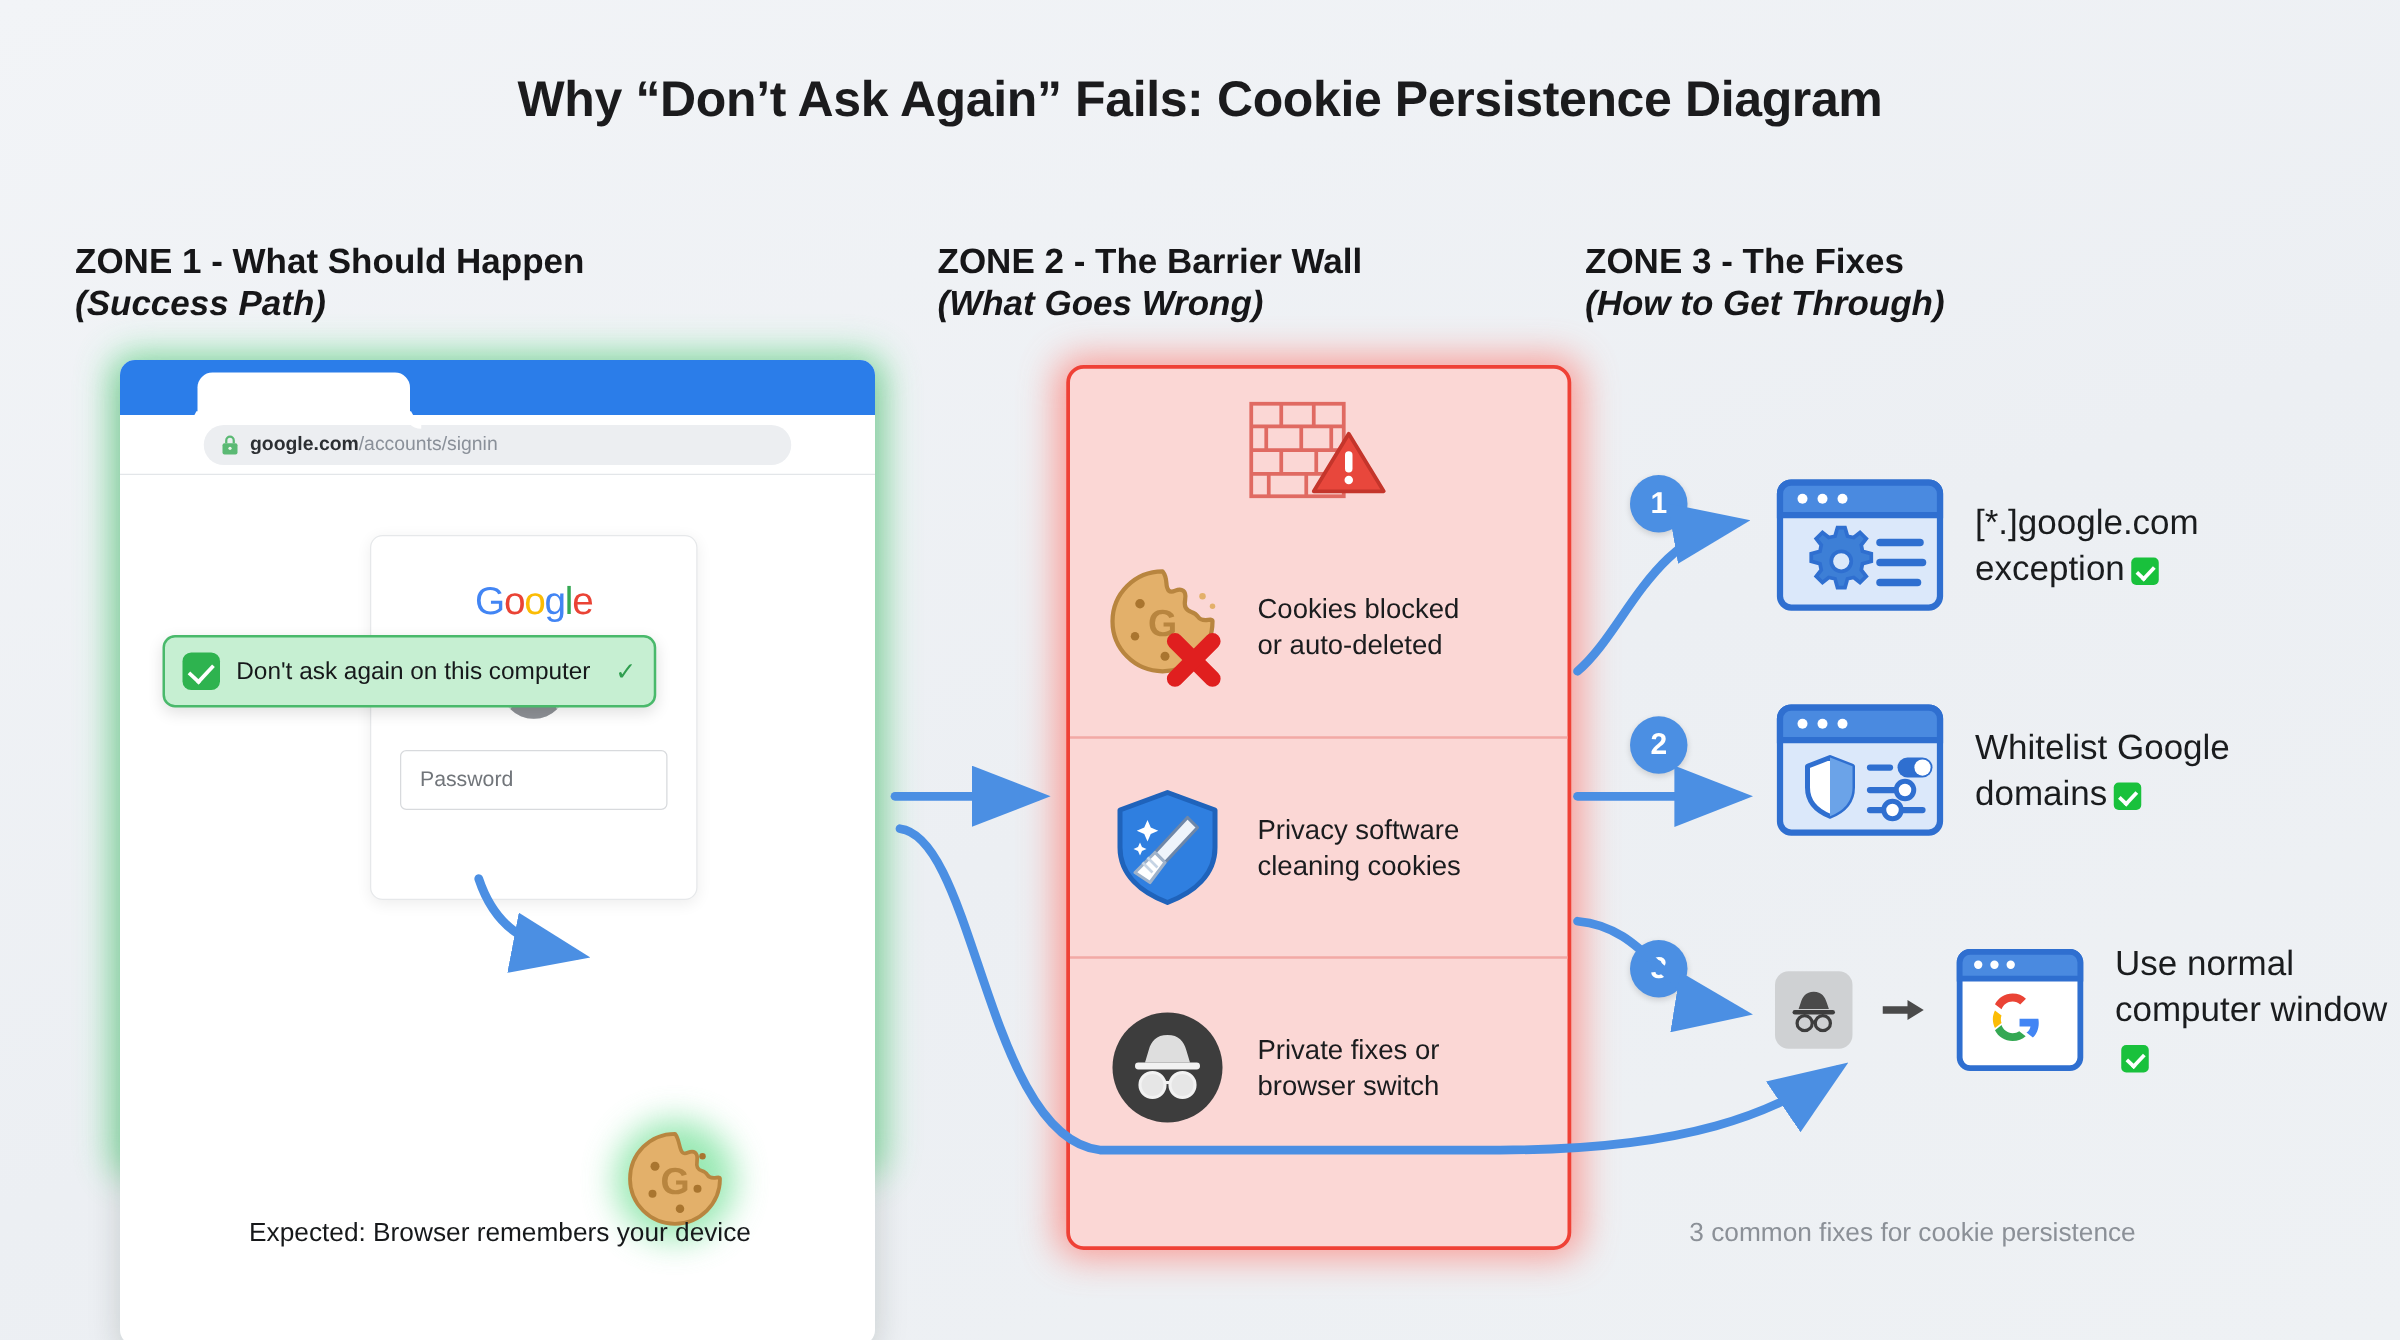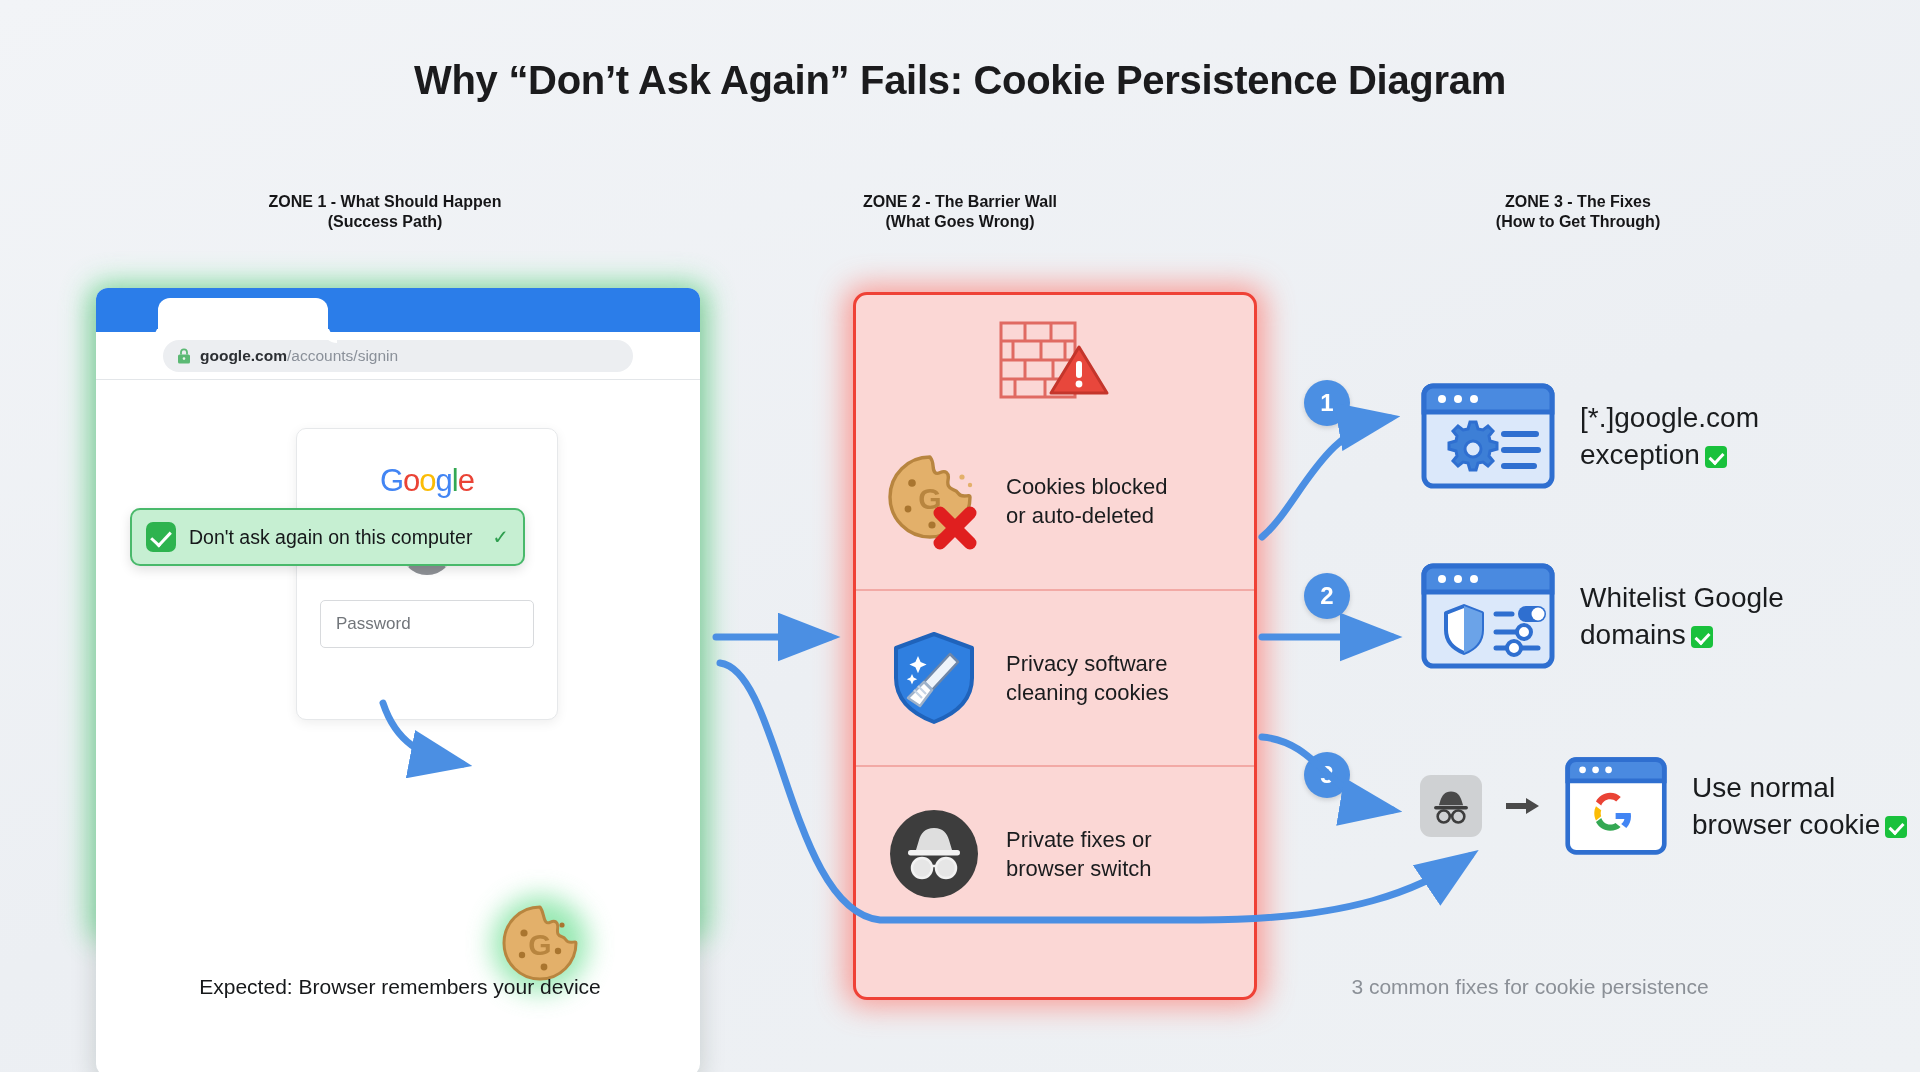--- a/index.html
+++ b/index.html
@@ -19,28 +19,27 @@
   #title {
     position: absolute; top: 58px; left: 0; width: 1920px;
     text-align: center;
     font-size: 40px; font-weight: bold; color: #1b1b1d;
     letter-spacing: -0.3px;
   }
 
   
   .zone-head {
     position: absolute;
-    text-align: center;
-    font-size: 16px; font-weight: bold; color: #161618;
+    font-size: 28px; font-weight: bold; color: #161618;
     line-height: 1.22;
   }
   #zone1-head { left: 60px;   top: 192px; width: 650px; }
   #zone2-head { left: 750px;  top: 192px; width: 420px; }
   #zone3-head { left: 1268px; top: 192px; width: 620px; }
-  .zone-head .l2 { display: block; }
+  .zone-head .l2 { display: block; font-style: italic; }
 
   
   #browser-glow {
     position: absolute; left: 88px; top: 282px;
     width: 620px; height: 660px;
     border-radius: 18px;
     background: #7fe3a0;
     filter: blur(14px);
     opacity: .85;
   }
@@ -404,21 +403,21 @@
         <circle cx="48" cy="15" r="3.6" fill="#fff"></circle>
       <g transform="translate(28,38) scale(0.115)">
         <path fill="#4285f4" d="M240 204v58h82c-3 19-14 35-30 46l48 37c28-26 44-64 44-109 0-11-1-21-3-32z"></path>
         <path fill="#34a853" d="M105 252l-11 8-38 30c24 48 74 81 132 81 40 0 74-13 98-36l-48-37c-13 9-30 15-50 15-38 0-71-26-83-61z"></path>
         <path fill="#fbbc05" d="M56 142c-10 20-16 42-16 66s6 46 16 66l49-38c-3-9-5-18-5-28s2-19 5-28z"></path>
         <path fill="#ea4335" d="M188 75c22 0 42 8 57 22l43-43C262 29 228 15 188 15 130 15 80 48 56 96l49 38c12-35 45-59 83-59z"></path>
       </g>
     </svg>
     <div class="fix-txt">
       <span>Use normal</span><br>
-      <span>browser cookie</span><span class="ok"></span>
+      <span>computer window</span><span class="ok"></span>
     </div>
   </div>
 
   <div id="fixes-caption">3 common fixes for cookie persistence</div>
 
   <svg class="ovl" viewBox="0 0 1920 1072">
     <defs>
       <marker id="ah" markerWidth="9" markerHeight="7" refX="7.5" refY="3.5" orient="auto">
         <path d="M0 0 L9 3.5 L0 7 z" fill="#4b8fe3"></path>
       </marker>

